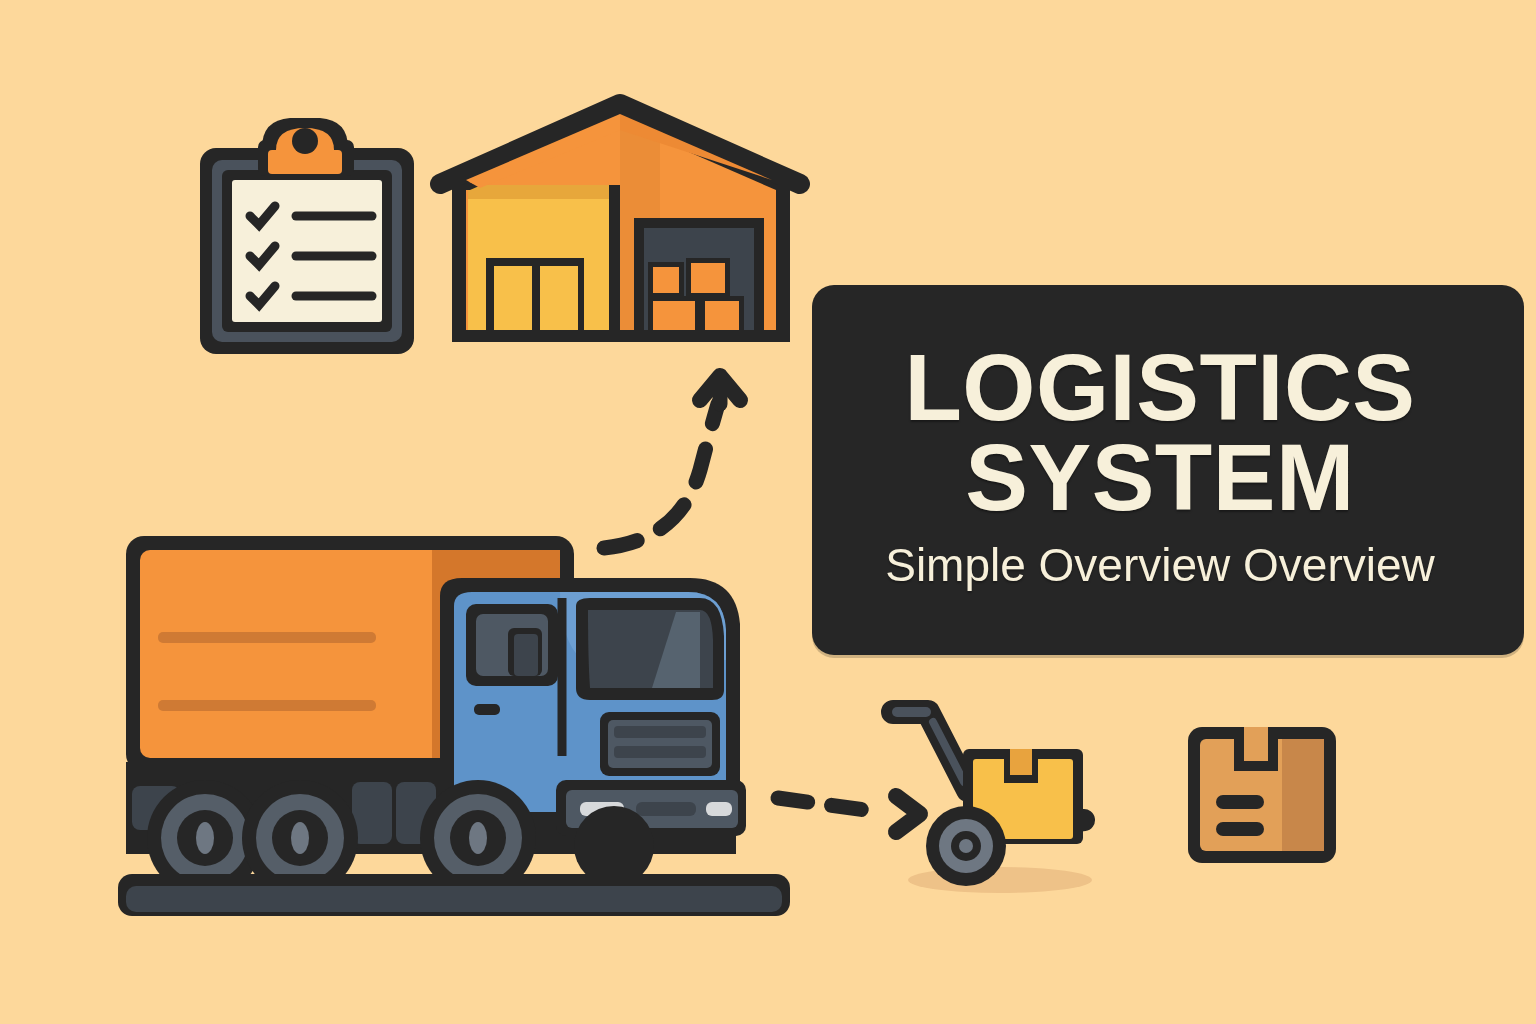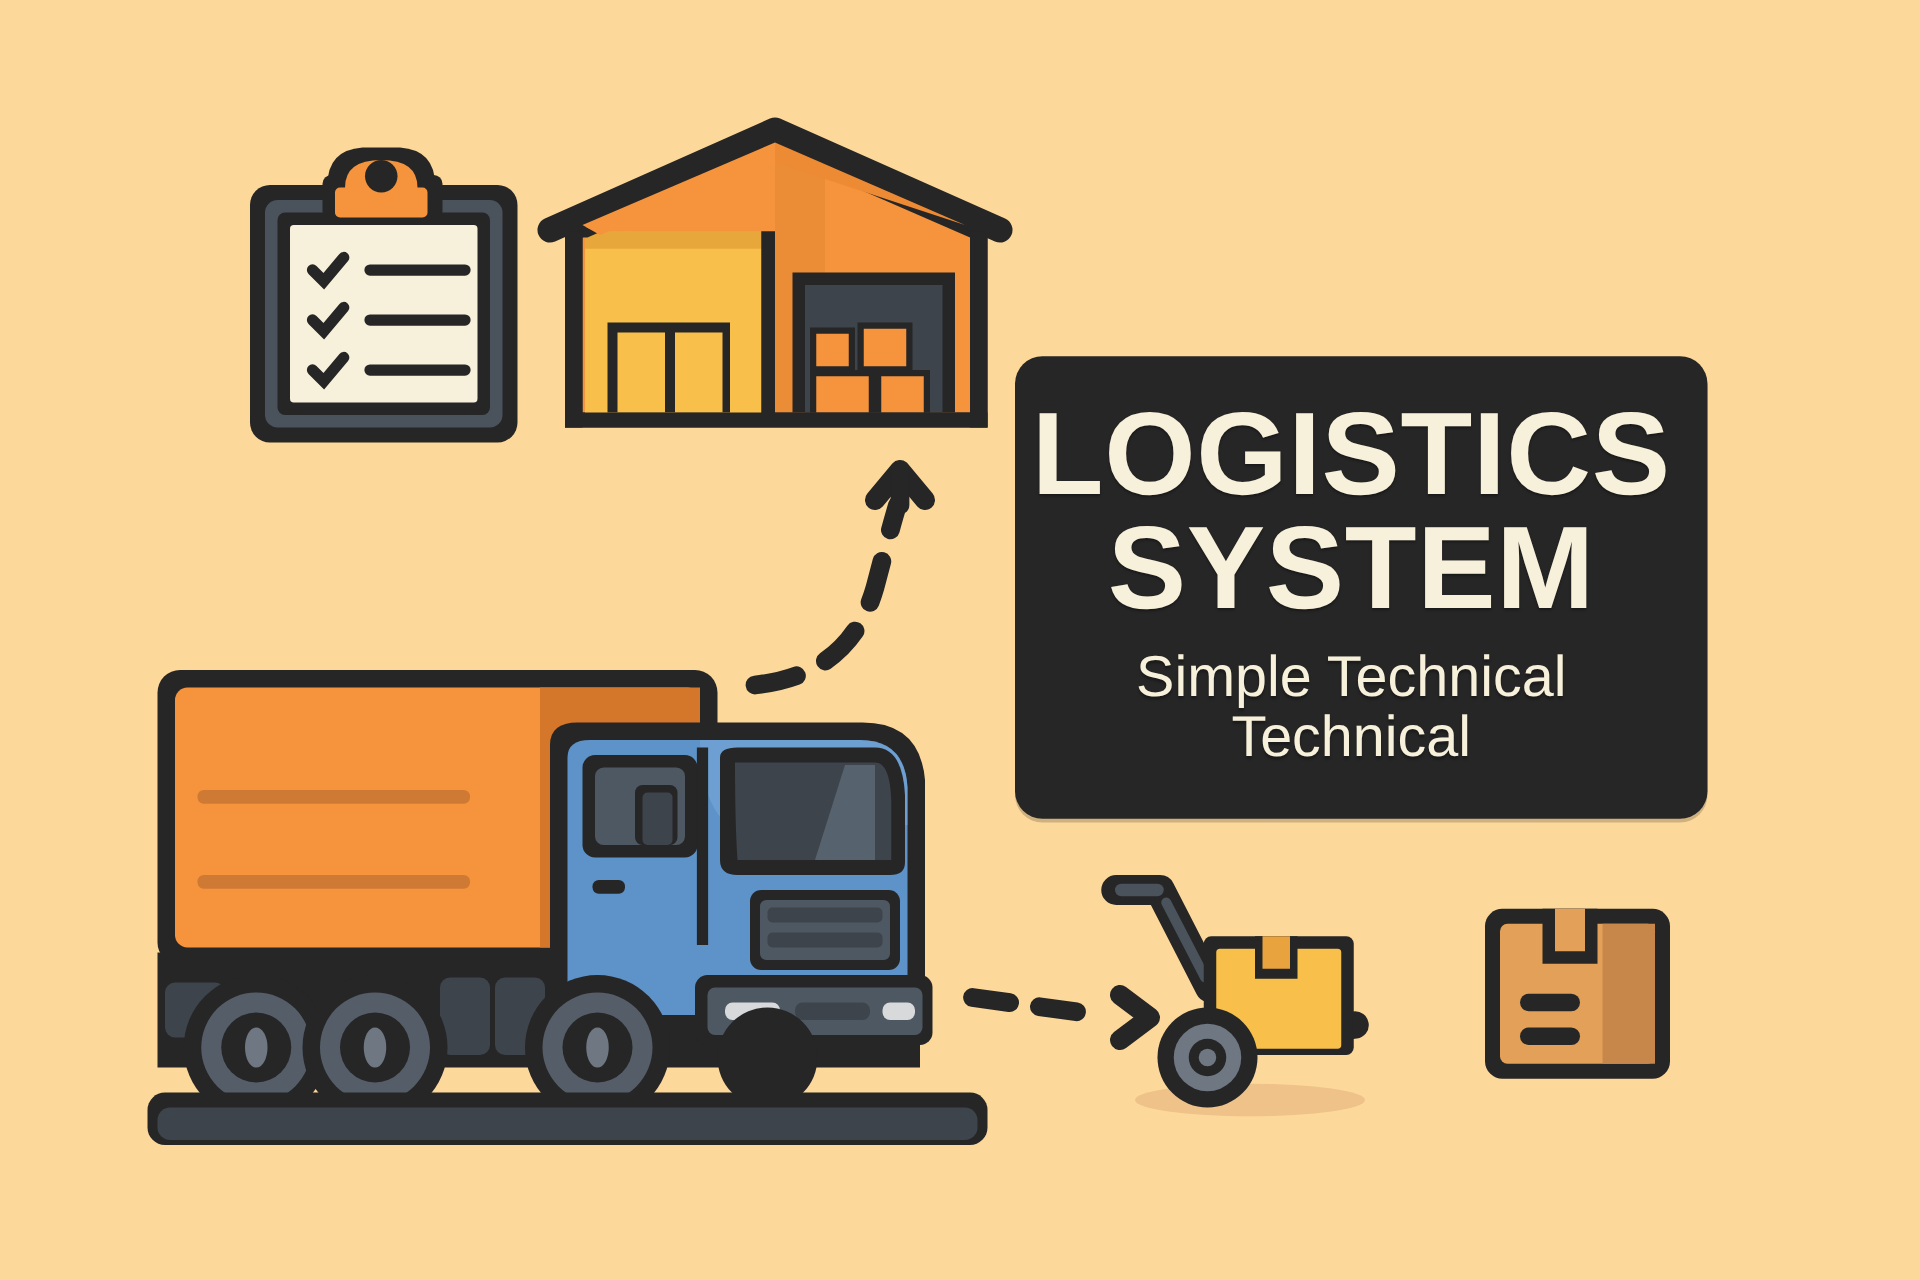--- a/index.html
+++ b/index.html
@@ -22,21 +22,21 @@
     position: absolute;
     left: 0;
     top: 0;
     width: 1536px;
     height: 1024px;
   }
   .title-card {
     position: absolute;
     left: 812px;
     top: 285px;
-    width: 554px;
+    width: 712px;
     height: 370px;
     background: #262626;
     border-radius: 22px;
     box-shadow: 0 3px 0 rgba(0,0,0,0.18);
     display: flex;
     flex-direction: column;
     align-items: center;
     justify-content: center;
     box-sizing: border-box;
     padding: 10px 26px 18px 10px;
@@ -265,16 +265,16 @@
 
       <rect x="1216" y="795" width="48" height="14" rx="7" fill="#262626"></rect>
       <rect x="1216" y="822" width="48" height="14" rx="7" fill="#262626"></rect>
     </g>
 
   </svg>
 
   <div class="title-card">
     <div class="title-main">LOGISTICS
 SYSTEM</div>
-    <div class="title-sub">Simple Technical Technical</div>
+    <div class="title-sub">Simple Overview Overview</div>
   </div>
 
 </div>
 
 </body></html>

